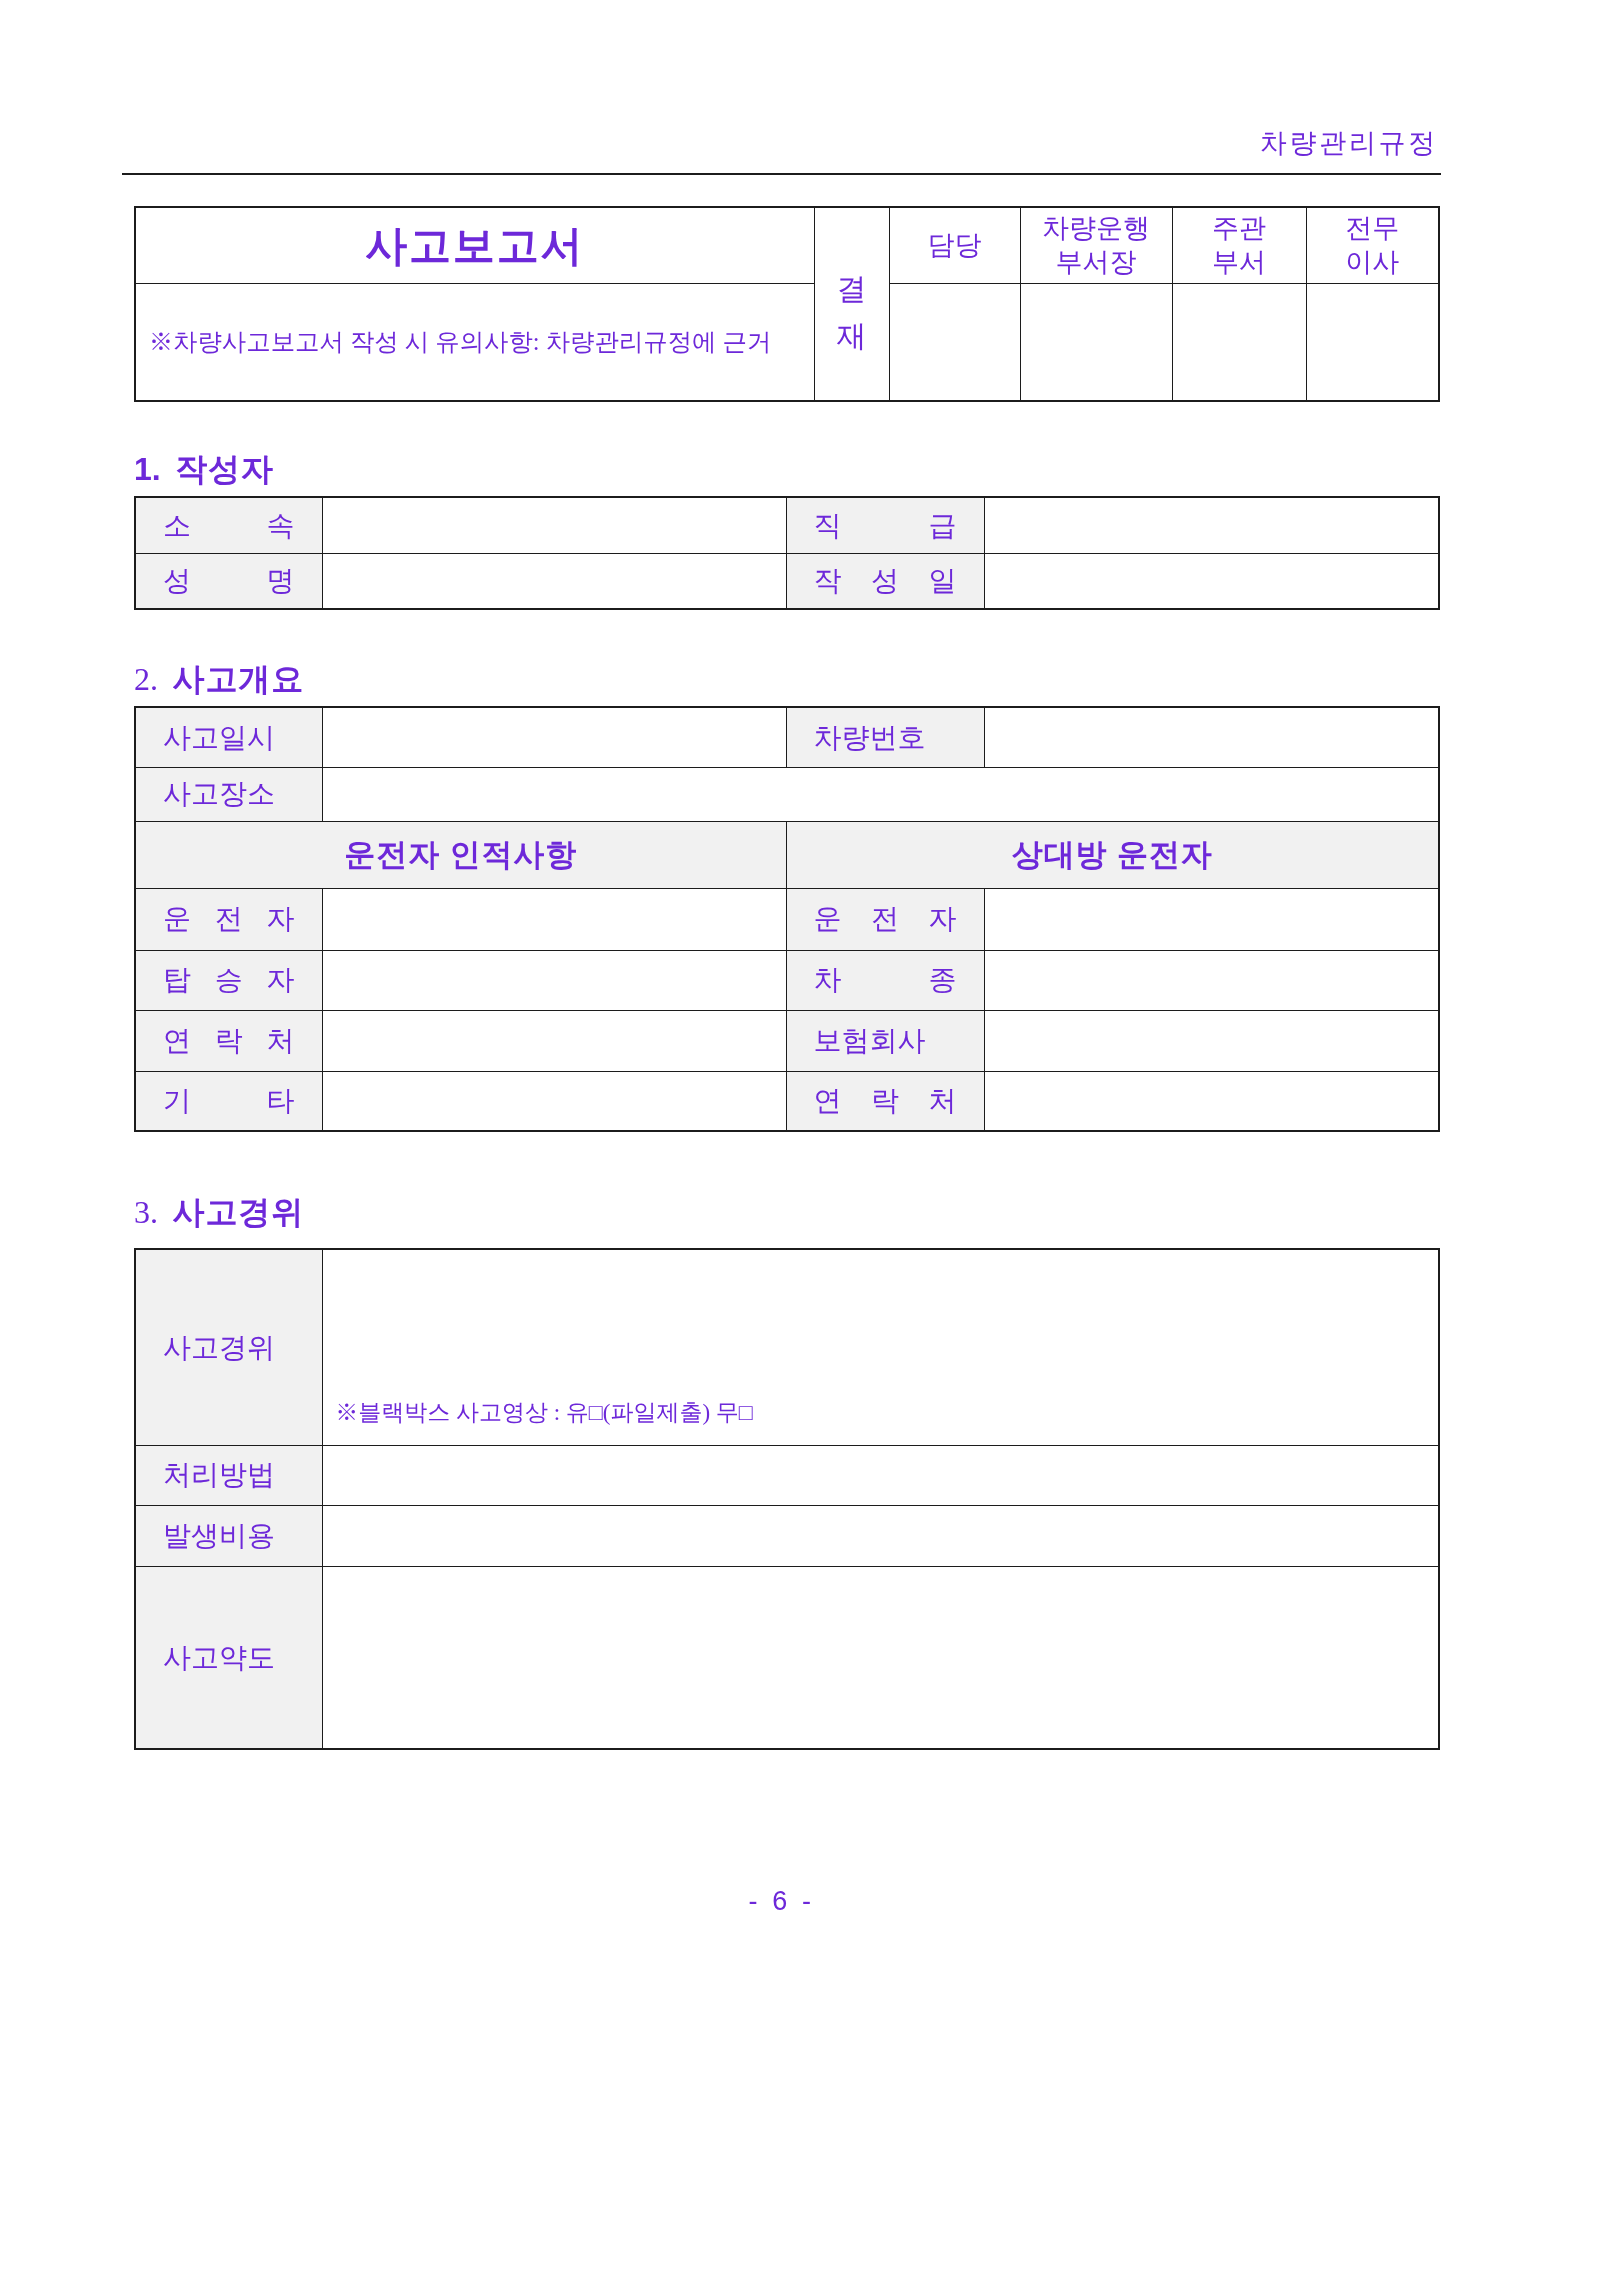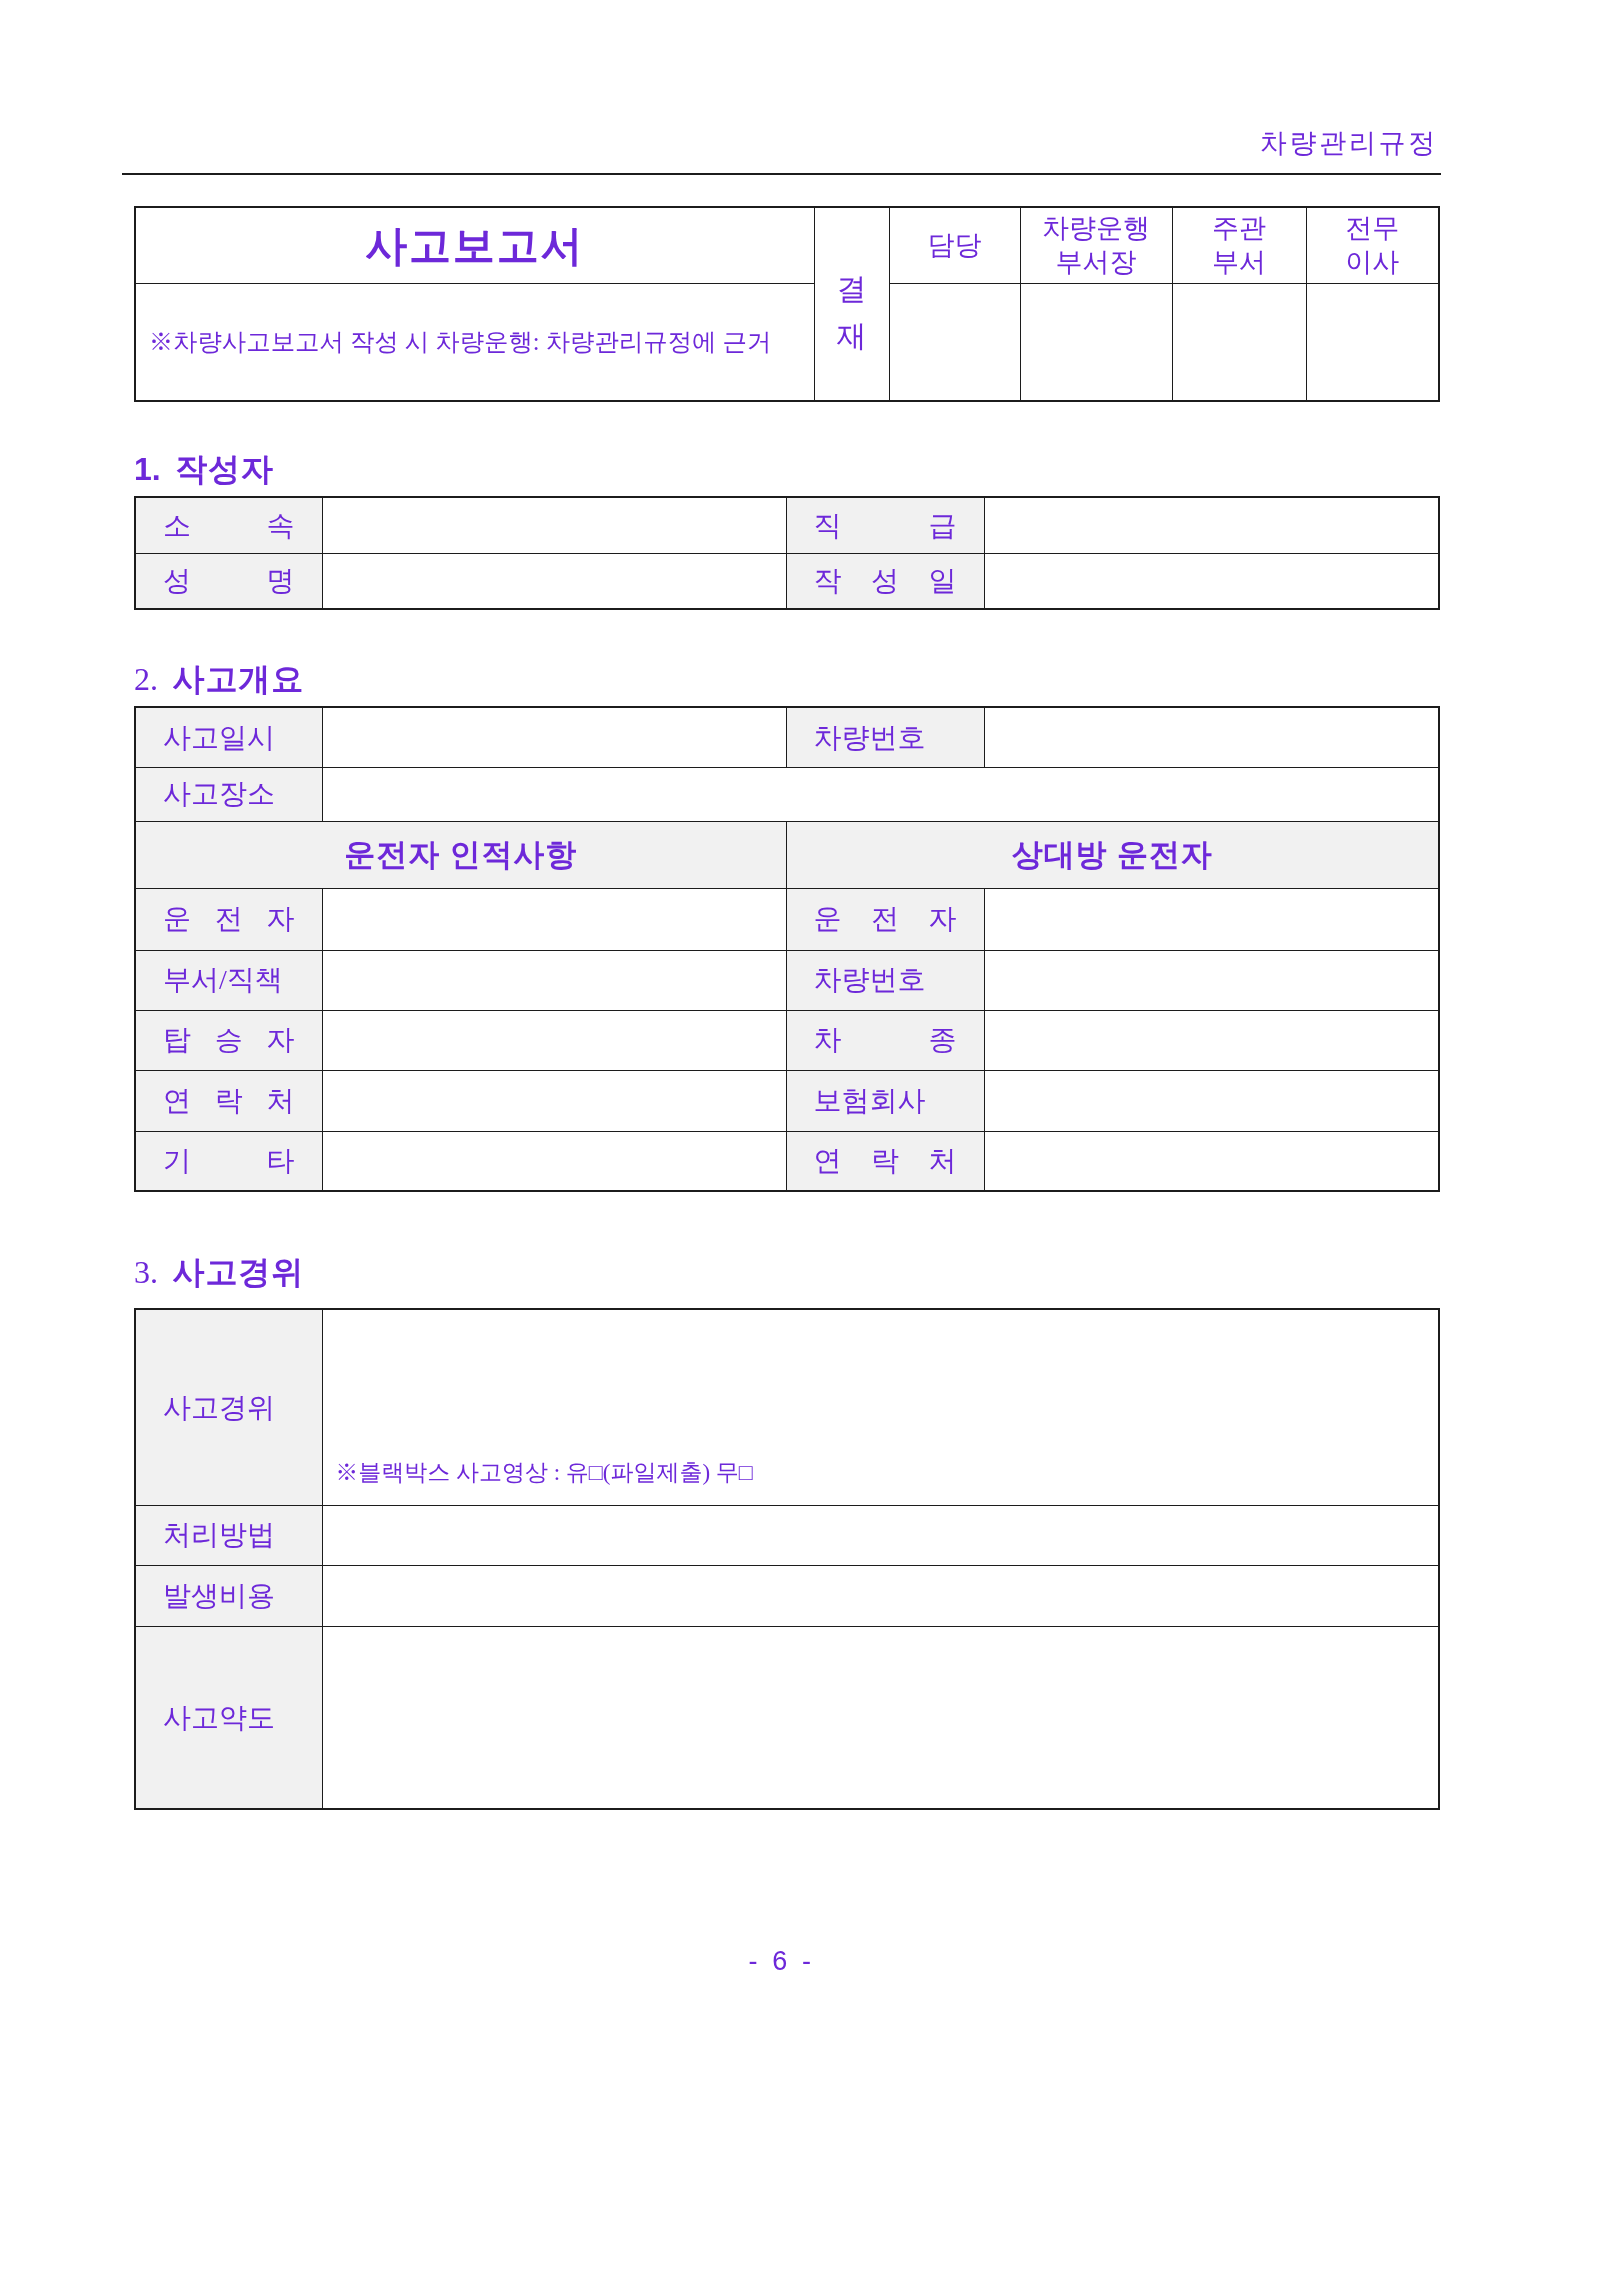--- a/index.html
+++ b/index.html
@@ -161,21 +161,21 @@
       </td>
       <td class="colhdr">담당</td>
       <td class="colhdr">차량운행
 부서장</td>
       <td class="colhdr">주관
 부서</td>
       <td class="colhdr">전무
 이사</td>
     </tr>
     <tr style="height:118px">
-      <td class="note-cell">※차량사고보고서 작성 시 차량운행: 차량관리규정에 근거</td>
+      <td class="note-cell">※차량사고보고서 작성 시 유의사항: 차량관리규정에 근거</td>
       <td class="val"></td>
       <td class="val"></td>
       <td class="val"></td>
       <td class="val"></td>
     </tr>
   </tbody>
     </table>
 
   <div class="sec-h h1">
     <span class="no bold">1.</span><span class="ttl">작성자</span>
@@ -227,26 +227,20 @@
       <td class="val" colspan="3"></td>
     </tr>
     <tr style="height:67px">
       <td class="subhdr" colspan="2">운전자 인적사항</td>
       <td class="subhdr" colspan="2">상대방 운전자</td>
     </tr>
     <tr style="height:62px">
       <td class="lbl">운 전 자</td>
       <td class="val"></td>
       <td class="lbl">운 전 자</td>
-      <td class="val"></td>
-    </tr>
-    <tr style="height:60px">
-      <td class="lbl">부서/직책</td>
-      <td class="val"></td>
-      <td class="lbl">차량번호</td>
       <td class="val"></td>
     </tr>
     <tr style="height:60px">
       <td class="lbl">탑 승 자</td>
       <td class="val"></td>
       <td class="lbl">차 종</td>
       <td class="val"></td>
     </tr>
     <tr style="height:61px">
       <td class="lbl">연 락 처</td>

